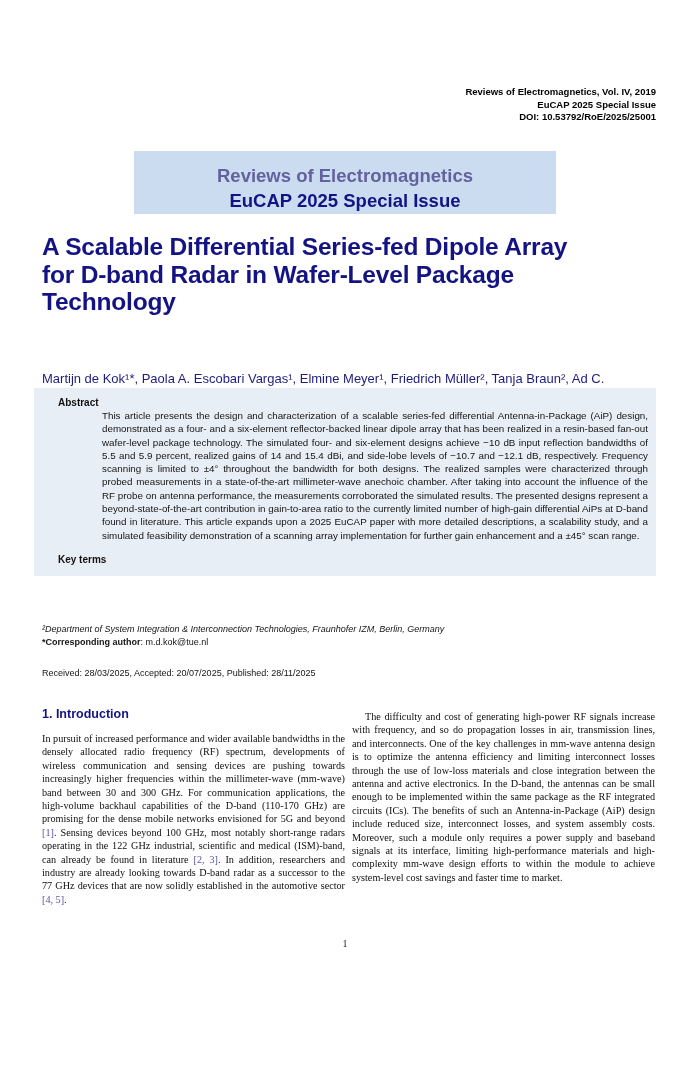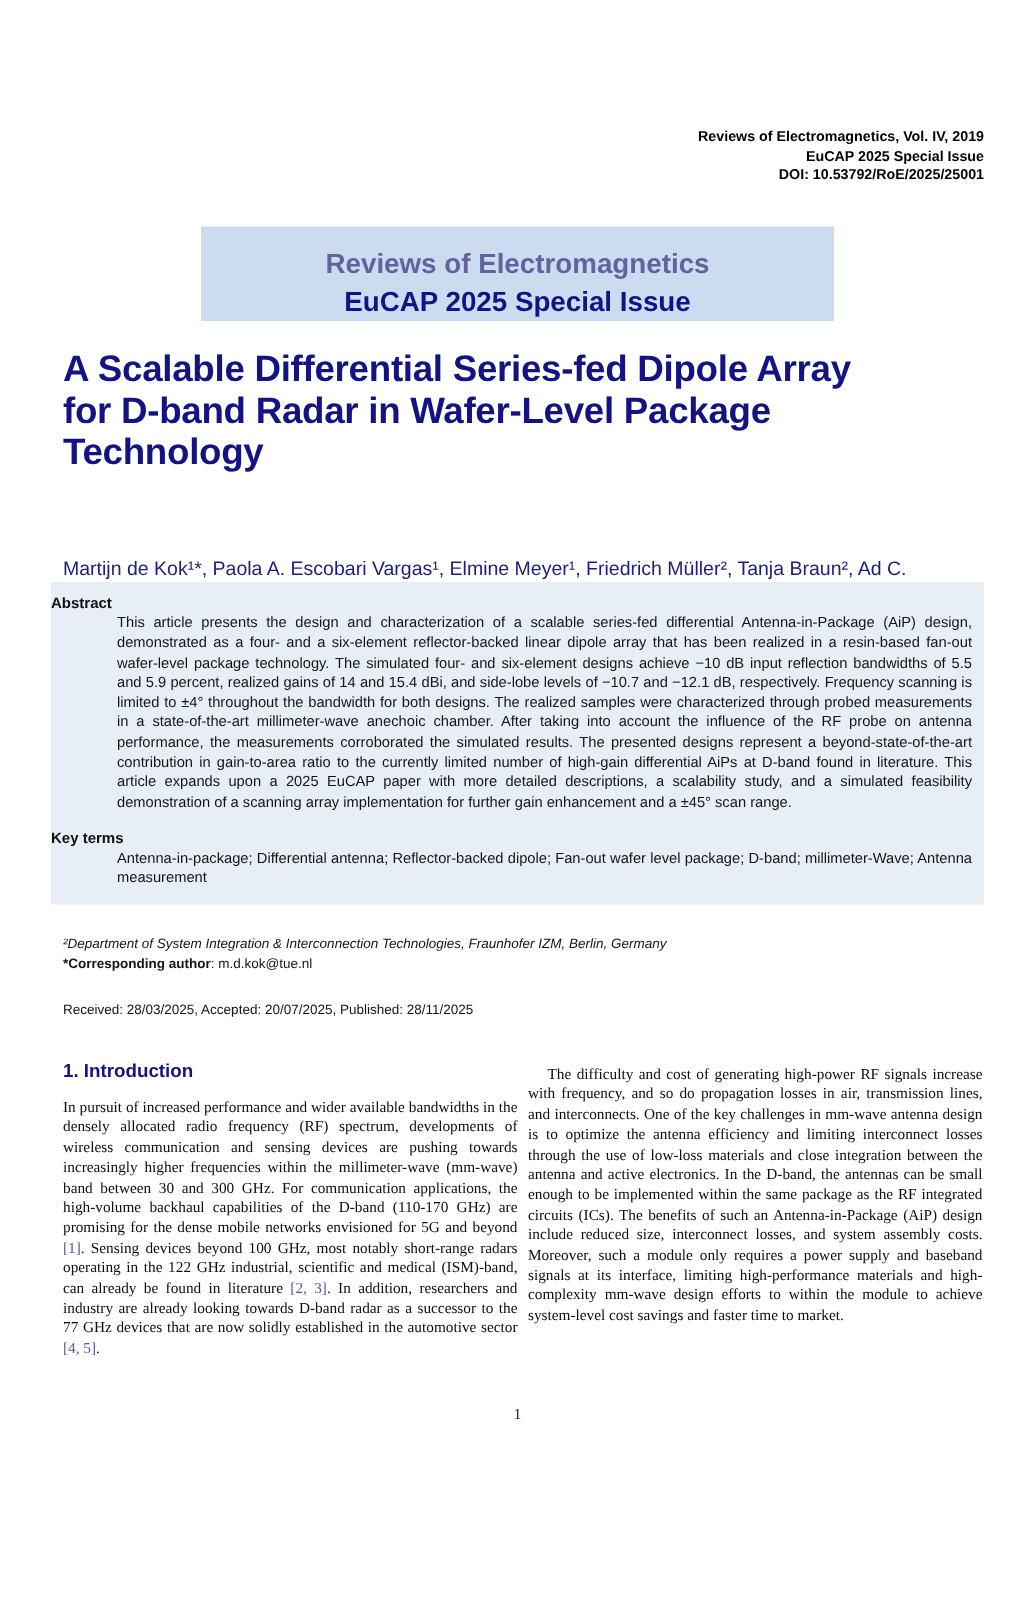--- a/index.html
+++ b/index.html
@@ -40,21 +40,21 @@
     font-size:24.5px;font-weight:bold;color:var(--navy);line-height:27.5px;
     letter-spacing:-0.2px;
   }
   .author-list{
     position:absolute;top:328px;left:42px;width:565px;
     font-size:13px;color:#1d1d7e;line-height:17.5px;margin-top:42px;
   }
   
   .abstract-block{
     position:absolute;top:388px;left:34px;width:622px;
-    background:var(--abstract-bg);padding:8px 8px 10px 0;
+    background:var(--abstract-bg);padding:8px 8px 10px 24px;
   }
   .abstract-heading,.keyterms-heading{font-size:10px;font-weight:bold;line-height:13px;}
   .abstract-text,.keyterms-text{
     font-size:9.8px;line-height:13.3px;text-align:justify;color:#141414;margin-left:44px;
   }
   .keyterms-heading{margin-top:11px;}
   
   .affiliations{
     position:absolute;top:623px;left:42px;width:600px;
     font-size:9px;line-height:13px;font-style:italic;color:#141414;
@@ -100,21 +100,20 @@
   </div>
 
   <h1 class="paper-title">A Scalable Differential Series-fed Dipole Array for D-band Radar in Wafer-Level Package Technology</h1>
 
   <div class="author-list">Martijn de Kok¹*, Paola A. Escobari Vargas¹, Elmine Meyer¹, Friedrich Müller², Tanja Braun², Ad C. F. Reniers¹, and Ulf Johannsen¹</div>
 
   <div class="abstract-block">
     <div class="abstract-heading">Abstract</div>
     <div class="abstract-text">This article presents the design and characterization of a scalable series-fed differential Antenna-in-Package (AiP) design, demonstrated as a four- and a six-element reflector-backed linear dipole array that has been realized in a resin-based fan-out wafer-level package technology. The simulated four- and six-element designs achieve −10 dB input reflection bandwidths of 5.5 and 5.9 percent, realized gains of 14 and 15.4 dBi, and side-lobe levels of −10.7 and −12.1 dB, respectively. Frequency scanning is limited to ±4° throughout the bandwidth for both designs. The realized samples were characterized through probed measurements in a state-of-the-art millimeter-wave anechoic chamber. After taking into account the influence of the RF probe on antenna performance, the measurements corroborated the simulated results. The presented designs represent a beyond-state-of-the-art contribution in gain-to-area ratio to the currently limited number of high-gain differential AiPs at D-band found in literature. This article expands upon a 2025 EuCAP paper with more detailed descriptions, a scalability study, and a simulated feasibility demonstration of a scanning array implementation for further gain enhancement and a ±45° scan range.</div>
     <div class="keyterms-heading">Key terms</div>
-    <div class="abstract-text keyterms-text">Antenna-in-package; Differential antenna; Reflector-backed dipole; Fan-out wafer level package; D-band; millimeter-Wave; Antenna measurement</div>
   </div>
 
   <div class="affiliations">
     <div class="affil-line">²Department of System Integration &amp; Interconnection Technologies, Fraunhofer IZM, Berlin, Germany</div>
     <div class="corresponding">
       <span class="label">*Corresponding author</span><span>: m.d.kok@tue.nl</span>
     </div>
   </div>
 
   <div class="dates-line">Received: 28/03/2025, Accepted: 20/07/2025, Published: 28/11/2025</div>

